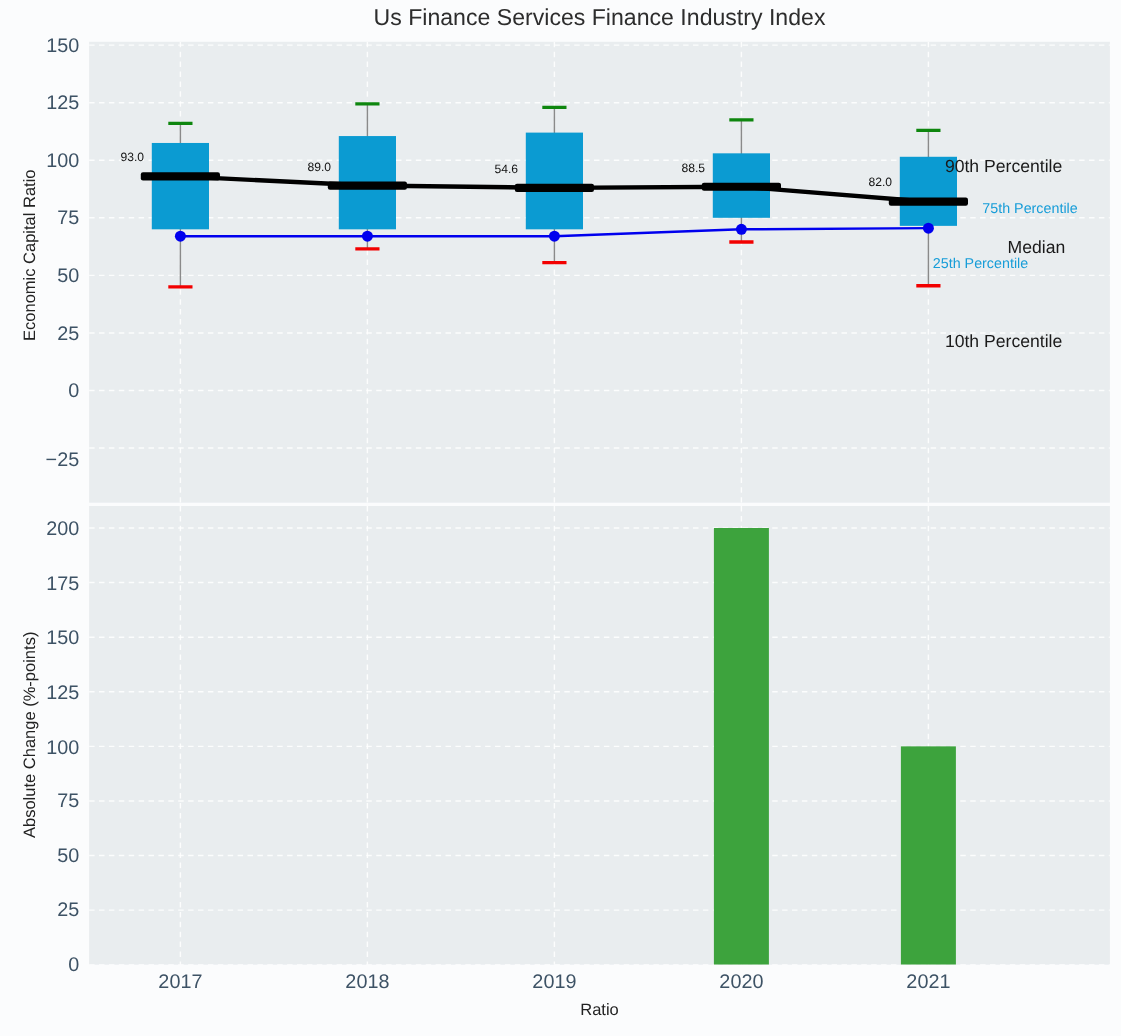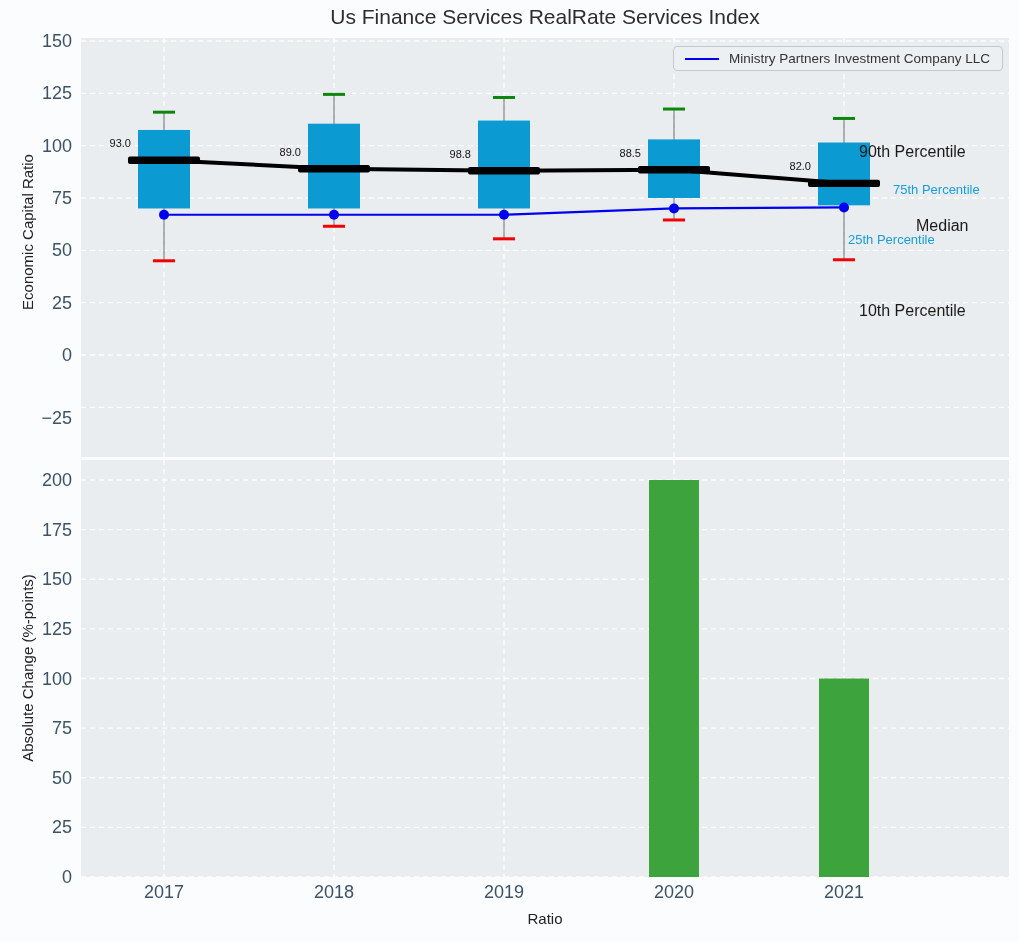--- a/index.html
+++ b/index.html
@@ -33,21 +33,21 @@
     position:absolute;right:16px;top:46px;display:flex;align-items:center;gap:10px;
     padding:4px 12px 4px 11px;border:1px solid #c2c8cc;border-radius:4px;
     background:#edf0f2;font-size:13.5px;color:#333333;
   }
   .legend-line{display:inline-block;width:34px;height:0;border-top:2px solid #0000ee;}
 </style>
 </head>
 <body>
 
 <div class="figure">
-  <div class="chart-title">Us Finance Services RealRate Services Index</div>
+  <div class="chart-title">Us Finance Services Finance Industry Index</div>
 
   <div class="axes axes-top">
     <svg id="svg-top" viewBox="0 0 928 419">
         <line x1="0" x2="928" y1="3.0049999999999955" y2="3.0049999999999955" stroke="#ffffff" stroke-width="1.3" stroke-dasharray="5 4" stroke-opacity="0.85"></line>
         <line x1="0" x2="928" y1="55.33749999999998" y2="55.33749999999998" stroke="#ffffff" stroke-width="1.3" stroke-dasharray="5 4" stroke-opacity="0.85"></line>
         <line x1="0" x2="928" y1="107.66999999999999" y2="107.66999999999999" stroke="#ffffff" stroke-width="1.3" stroke-dasharray="5 4" stroke-opacity="0.85"></line>
         <line x1="0" x2="928" y1="160.0025" y2="160.0025" stroke="#ffffff" stroke-width="1.3" stroke-dasharray="5 4" stroke-opacity="0.85"></line>
         <line x1="0" x2="928" y1="212.33499999999998" y2="212.33499999999998" stroke="#ffffff" stroke-width="1.3" stroke-dasharray="5 4" stroke-opacity="0.85"></line>
         <line x1="0" x2="928" y1="264.6675" y2="264.6675" stroke="#ffffff" stroke-width="1.3" stroke-dasharray="5 4" stroke-opacity="0.85"></line>
         <line x1="0" x2="928" y1="317" y2="317" stroke="#ffffff" stroke-width="1.3" stroke-dasharray="5 4" stroke-opacity="0.85"></line>
@@ -109,37 +109,33 @@
         <line x1="763" x2="763" y1="0" y2="417" stroke="#ffffff" stroke-width="1.3" stroke-dasharray="5 4" stroke-opacity="0.85"></line>
         <rect x="568" y="20" width="50" height="397" fill="#3da33d"></rect>
         <rect x="738" y="218.5" width="50" height="198.5" fill="#3da33d"></rect>
       </svg>
   </div>
 
   <div class="ylabel ylabel-top">Economic Capital Ratio</div>
   <div class="ylabel ylabel-bottom">Absolute Change (%-points)</div>
   <div class="xlabel">Ratio</div>
 
-  <div class="legend">
-    <span class="legend-line"></span>
-    <span class="legend-text">Ministry Partners Investment Company LLC</span>
-  </div>
 
   <div id="labels-layer">
       <div class="tick ytick" style="left: 12px; top: 33.005px; position: absolute;">150</div>
       <div class="tick ytick" style="left: 12px; top: 85.3375px; position: absolute;">125</div>
       <div class="tick ytick" style="left: 12px; top: 137.67px; position: absolute;">100</div>
       <div class="tick ytick" style="left: 12px; top: 190.002px; position: absolute;">75</div>
       <div class="tick ytick" style="left: 12px; top: 242.335px; position: absolute;">50</div>
       <div class="tick ytick" style="left: 12px; top: 294.668px; position: absolute;">25</div>
       <div class="tick ytick" style="left: 12px; top: 347px; position: absolute;">0</div>
       <div class="tick ytick" style="left: 12px; top: 399.332px; position: absolute; margin-top: 11px;">−25</div>
       <div class="median-label" style="left: 31px; top: 136.323px; position: absolute;">93.0</div>
       <div class="median-label" style="left: 201px; top: 144.696px; position: absolute;">89.0</div>
-      <div class="median-label" style="left: 371px; top: 146.79px; position: absolute;">98.8</div>
+      <div class="median-label" style="left: 371px; top: 146.79px; position: absolute;">54.6</div>
       <div class="median-label" style="left: 541px; top: 145.743px; position: absolute;">88.5</div>
       <div class="median-label" style="left: 711px; top: 159.349px; position: absolute;">82.0</div>
       <div class="annotation ann-large" style="left: 859px; top: 99.4571px; position: absolute;">90th Percentile</div>
       <div class="annotation ann-small" style="left: 893px; top: 136.53px; position: absolute;">75th Percentile</div>
       <div class="annotation ann-large" style="left: 916px; top: 173.349px; position: absolute;">Median</div>
       <div class="annotation ann-small" style="left: 848px; top: 187.329px; position: absolute;">25th Percentile</div>
       <div class="annotation ann-large" style="left: 859px; top: 257.755px; position: absolute;">10th Percentile</div>
       <div class="tick ytick" style="left: 12px; top: 869px; position: absolute;">0</div>
       <div class="tick ytick" style="left: 12px; top: 819.375px; position: absolute;">25</div>
       <div class="tick ytick" style="left: 12px; top: 769.75px; position: absolute;">50</div>

